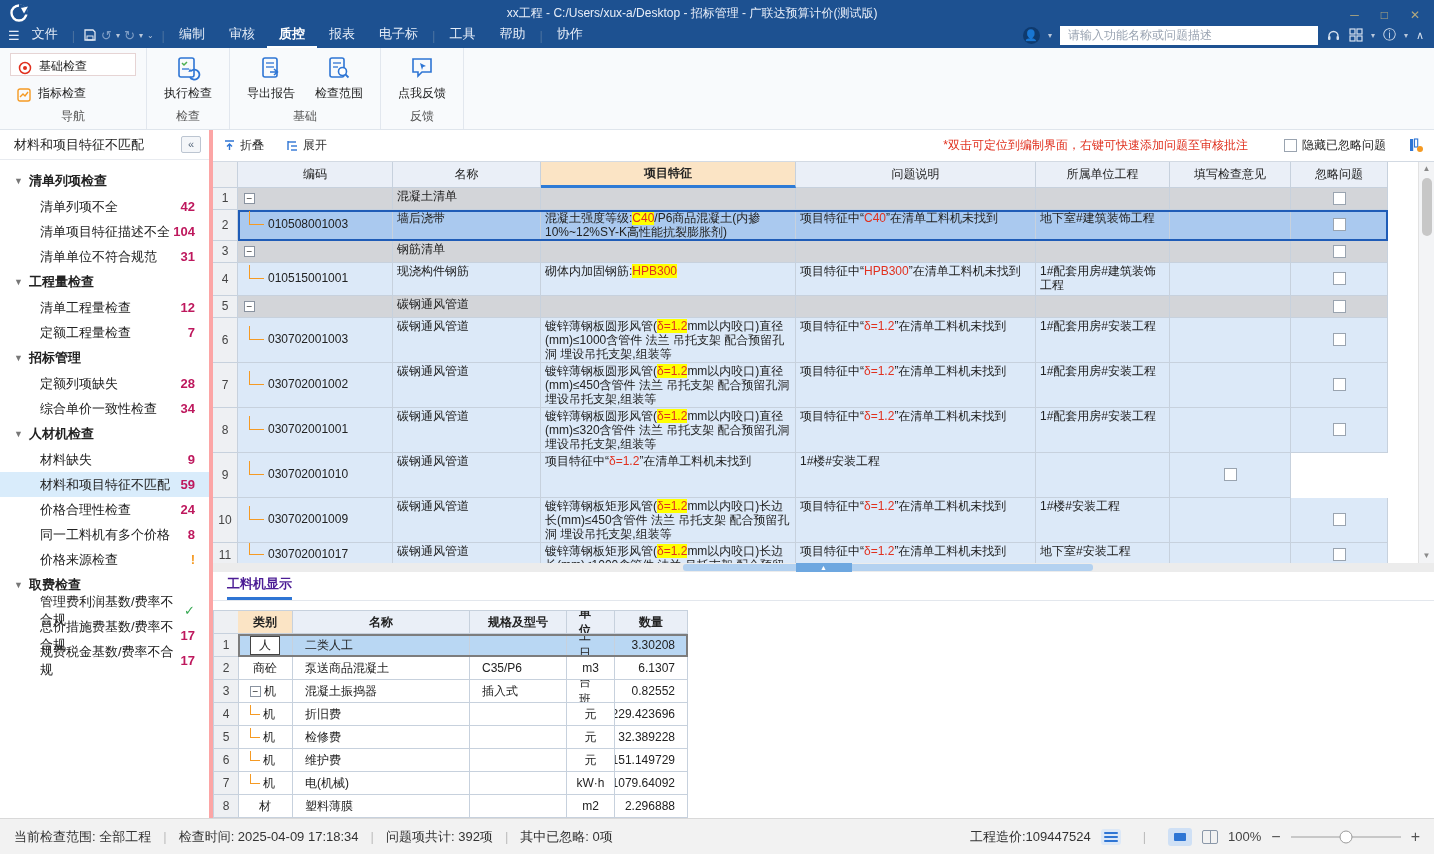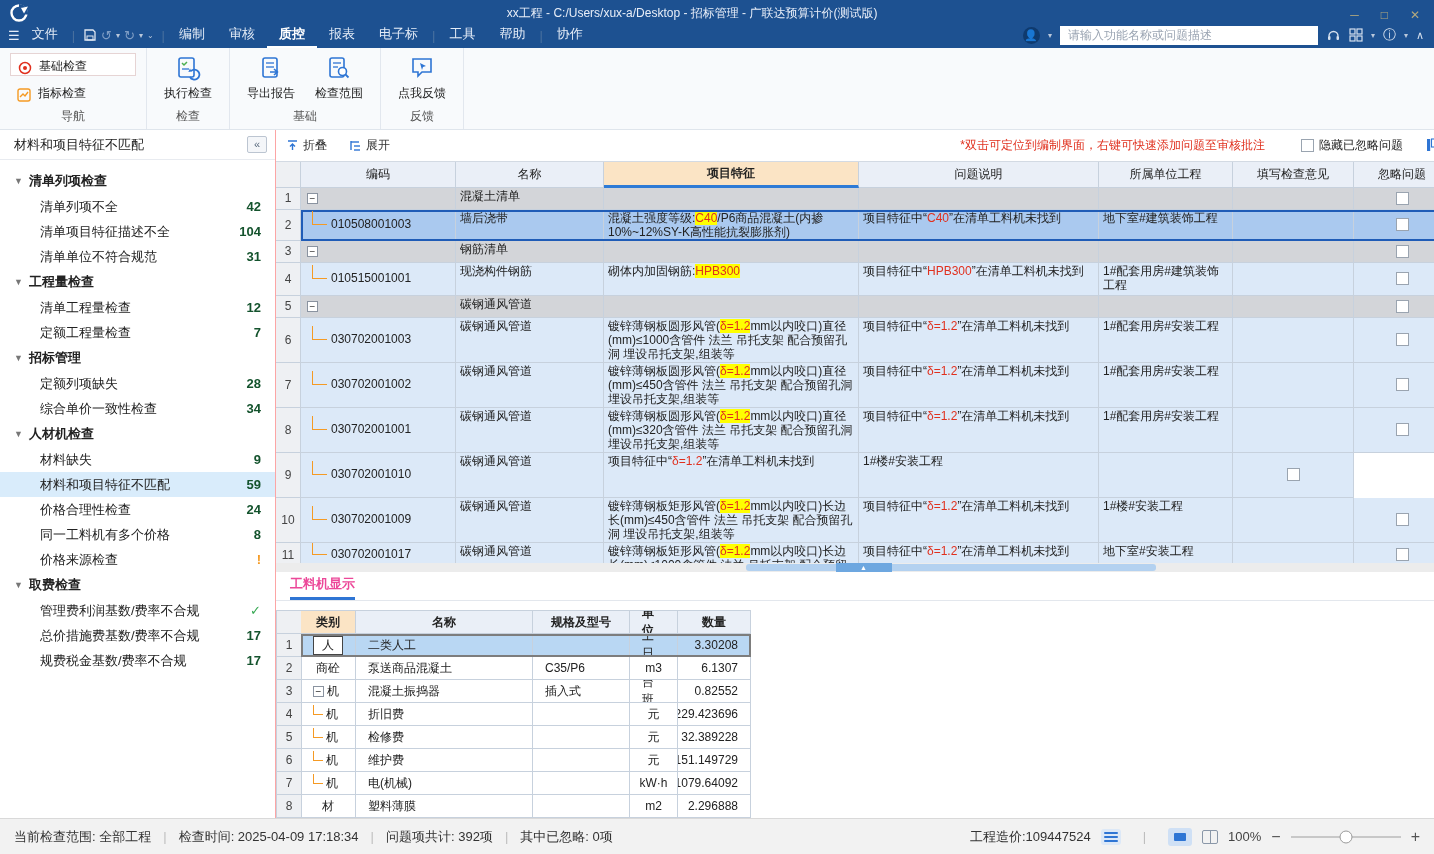--- a/index.html
+++ b/index.html
@@ -31,28 +31,28 @@
   .rgroup-label { text-align:center; color:#555; font-size:12px; padding:3px 0 4px; margin-top:auto; }
   .navitems { display:flex; flex-direction:column; gap:3px; }
   .navitem { display:flex; align-items:flex-end; gap:7px; width:126px; height:23px; padding:0 7px; font-size:12px; }
   .navitem.sel { background:#fff; border:1px solid #e6d4d4; }
   .bigbtns { display:flex; gap:6px; }
   .bigbtn { width:62px; display:flex; flex-direction:column; align-items:center; gap:4px; padding-top:2px; font-size:12px; }
   .bigbtn svg { display:block; }
 
   
   .content { display:flex; height:688px; }
-  .sidebar { width:276px; border-right:1px solid #fca5a5; background:#fff; flex:none; }
+  .sidebar { width:213px; border-right:4px solid #fca5a5; background:#fff; flex:none; }
   .sb-head { height:30px; display:flex; align-items:center; padding:0 8px 0 14px; border-bottom:1px solid #e8ebf0; font-size:13px; color:#222; }
   .sb-collapse { margin-left:auto; width:20px; height:17px; border:1px solid #bcc5d1; background:#f4f6f9; color:#5a6a7e; font-size:11px; text-align:center; line-height:15px; border-radius:2px; }
   .tree { padding-top:8px; }
   .tsection { height:26px; display:flex; align-items:center; font-weight:bold; font-size:13px; padding-left:14px; gap:6px; }
   .tri { color:#777; font-size:9px; }
   .titem { height:25px; display:flex; align-items:center; padding-left:40px; padding-right:14px; font-size:13px; }
-  .titem .cnt { margin-left:auto; font-weight:bold; color:#14532d; }
+  .titem .cnt { margin-left:auto; font-weight:bold; color:#be185d; }
   .titem .cnt.ok { color:#36a852; }
   .titem .cnt.warn { color:#f59a23; }
   .titem.sel { background:#d9ecfb; }
 
   .main { flex:1; display:flex; flex-direction:column; background:#fff; position:relative; }
 
   
   .tbar { height:31px; display:flex; align-items:center; padding:0 10px; gap:22px; }
   .tbtn { display:flex; align-items:center; gap:4px; color:#333; }
   .hint { margin-left:auto; color:#e0301e; font-size:12px; }
@@ -91,21 +91,21 @@
   .vscroll .arr.dn { margin-top:auto; }
 
   
   .splitter { height:9px; background:#ececec; position:relative; }
   .hthumb { position:absolute; left:470px; width:410px; top:1px; height:7px; background:#b3d1f0; border-radius:3px; }
   .split-handle { position:absolute; left:50%; transform:translateX(-50%); top:0; width:56px; height:9px; background:#6da7e0; color:#fff; font-size:7px; text-align:center; line-height:9px; }
 
   
   .bottom { flex:1; background:#fff; }
   .tabrow { height:29px; display:flex; align-items:flex-end; border-bottom:1px solid #e3e7ed; padding-left:14px; }
-  .btab { color:#ec4899; font-weight:bold; font-size:13px; padding-bottom:4px; border-bottom:3px solid #2e75d4; }
+  .btab { color:#4c1d95; font-weight:bold; font-size:13px; padding-bottom:4px; border-bottom:3px solid #2e75d4; }
   .btable { margin-top:9px; width:475px; }
   .brow,.bhead { display:grid; grid-template-columns:25px 55px 177px 97px 48px 73px; }
   .bc { border-right:1px solid #c7d1dd; border-bottom:1px solid #c7d1dd; padding:1px 12px; overflow:hidden; display:flex; align-items:center; }
   .bhead { height:24px; background:#eaeff7; border-top:1px solid #c7d1dd; }
   .bhead .bc { justify-content:center; font-weight:bold; color:#222; }
   .bhead .bc.cath { background:#fbe4c5; }
   .brow { height:23px; position:relative; background:#fff; }
   .bc.bnum { background:#eef0f3; justify-content:center; color:#444; border-left:1px solid #c7d1dd; }
   .bhead .bc:first-child { border-left:1px solid #c7d1dd; }
   .bc.qty { justify-content:flex-end; }

